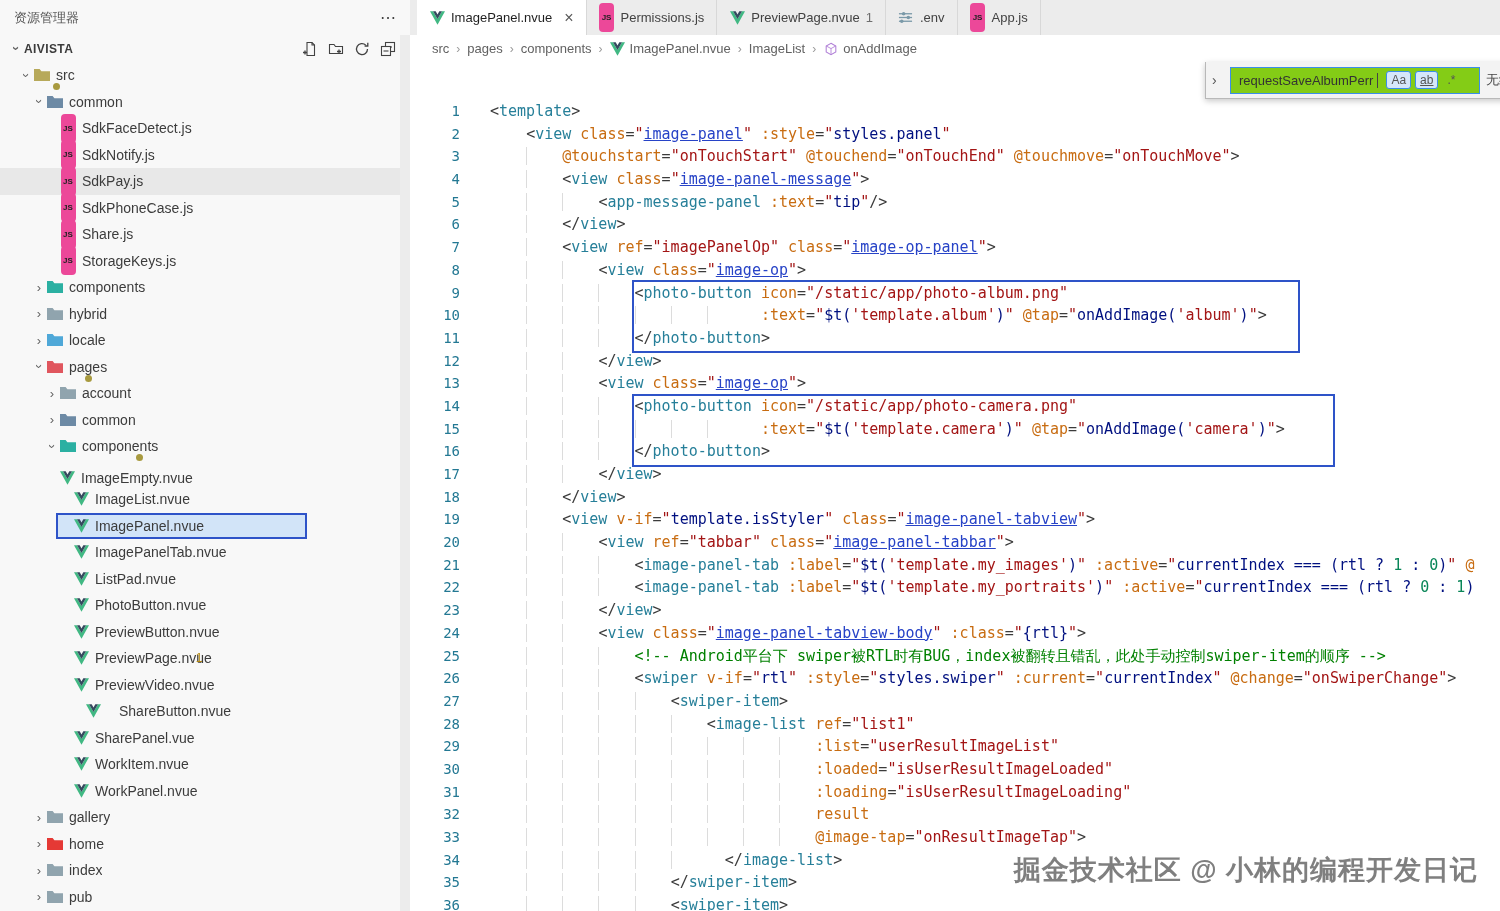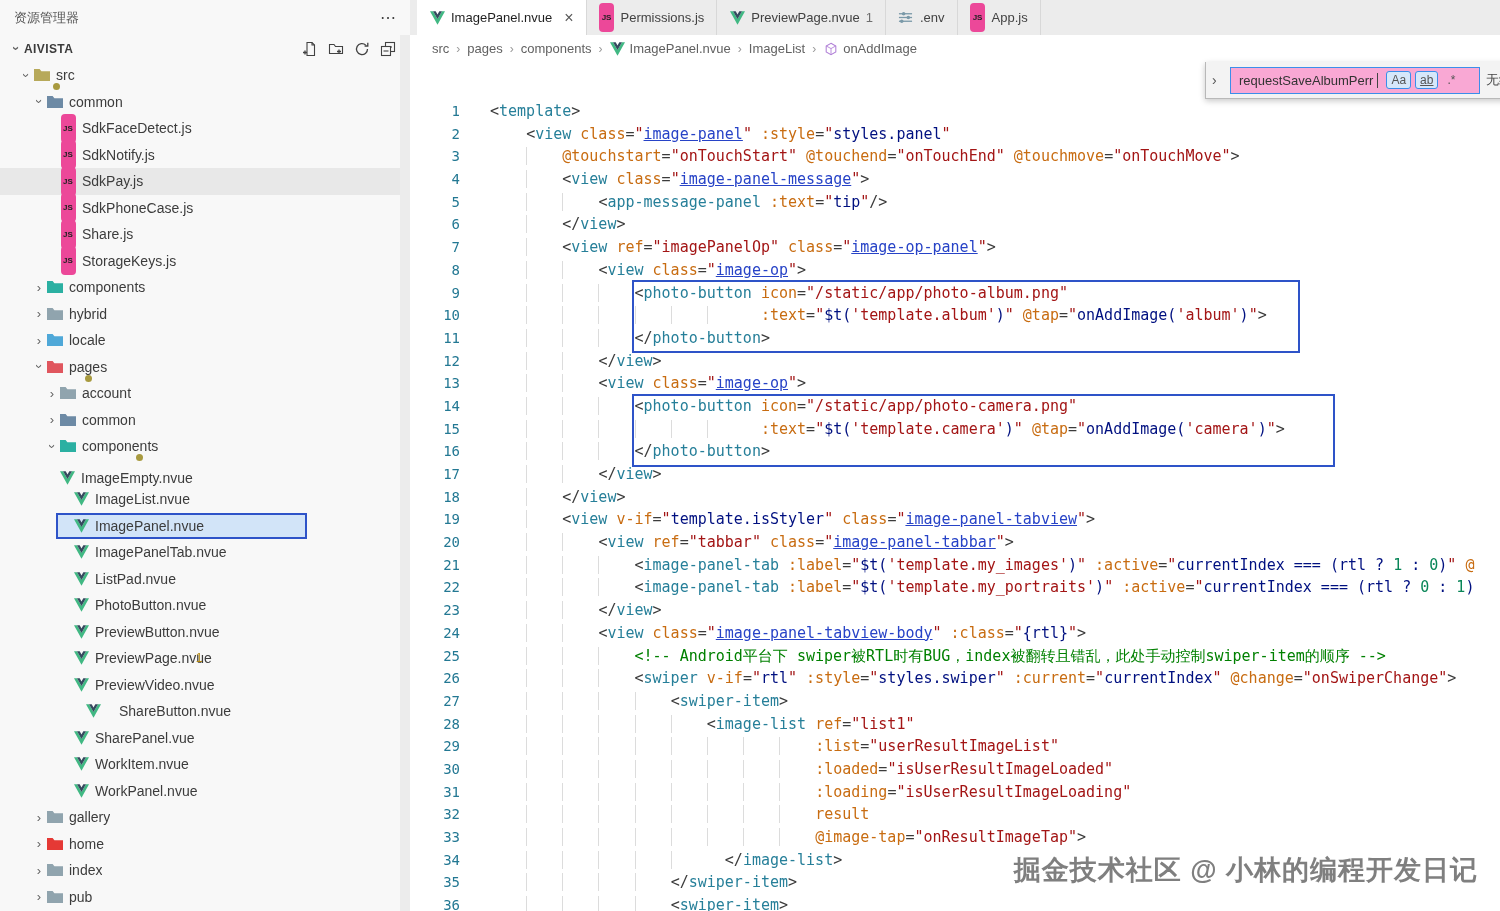--- a/index.html
+++ b/index.html
@@ -61,21 +61,21 @@
   .tk-c{color:#008000}
   .anno{position:absolute;border:2px solid #2e53c8;pointer-events:none;}
   #anno1{left:222px;top:218px;width:668px;height:73px;}
   #anno2{left:222px;top:332px;width:703px;height:73px;}
 
   
   .find{position:absolute;top:62px;left:795px;width:360px;height:37px;background:#f3f3f3;
     border:1px solid #b8b8b8;border-top:none;box-shadow:0 2px 6px rgba(0,0,0,.22);
     display:flex;align-items:center;gap:6px;padding:0 6px;}
   .find-chev{color:#555;font-size:14px;width:12px;cursor:pointer;}
-  .find-input{background:#f9a8d4;border:1.5px solid #3b8eea;height:27px;display:flex;align-items:center;
+  .find-input{background:#84cc16;border:1.5px solid #3b8eea;height:27px;display:flex;align-items:center;
     padding:0 4px 0 8px;font-size:13px;color:#333;gap:4px;min-width:250px;cursor:text;}
   .find-text{white-space:nowrap;}
   .caret{width:1px;height:15px;background:#444;margin-right:4px;}
   .opt{border:1px solid transparent;border-radius:3px;padding:1px 4px;font-size:12px;color:#555;cursor:pointer;}
   .opt.on{border-color:#3b8eea;background:#d6e7fa;}
   .opt.word{text-decoration:underline;}
   .find-result{font-size:13px;color:#454545;white-space:nowrap;}
 
   .watermark{position:absolute;right:22px;top:852px;font-size:27px;font-weight:700;
     color:rgba(105,105,105,.85);letter-spacing:1px;white-space:nowrap;z-index:5;}

